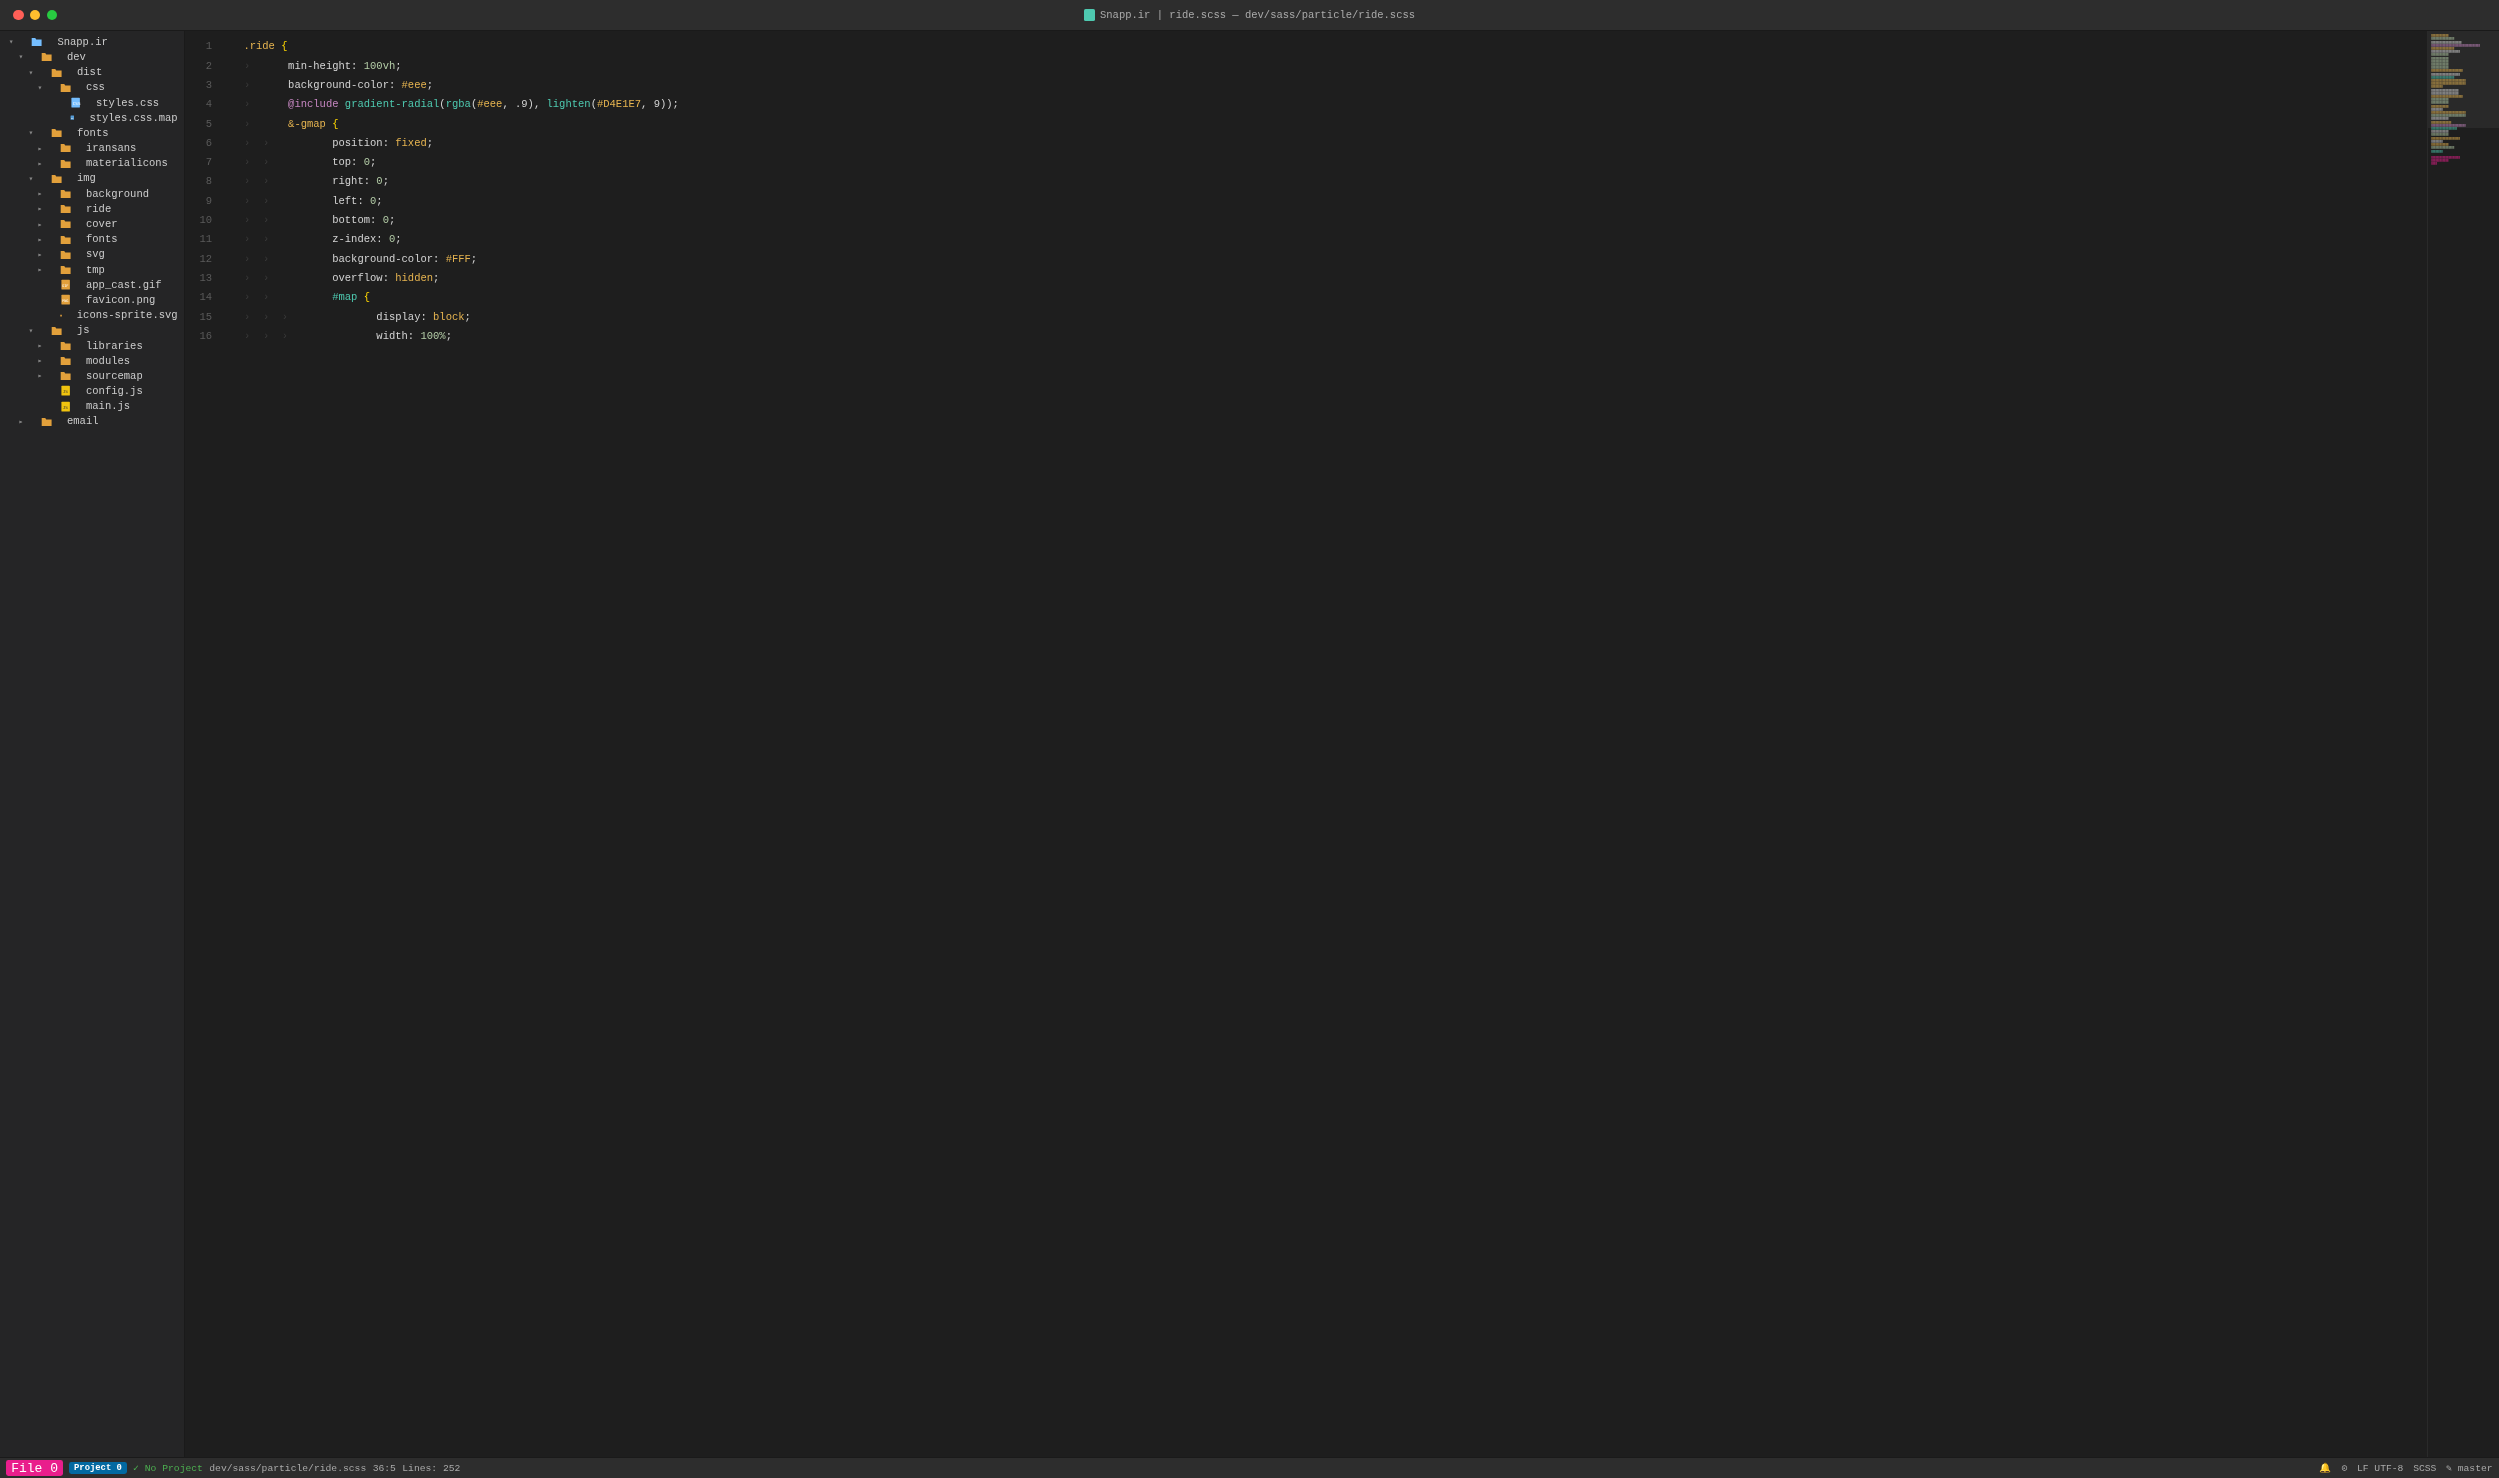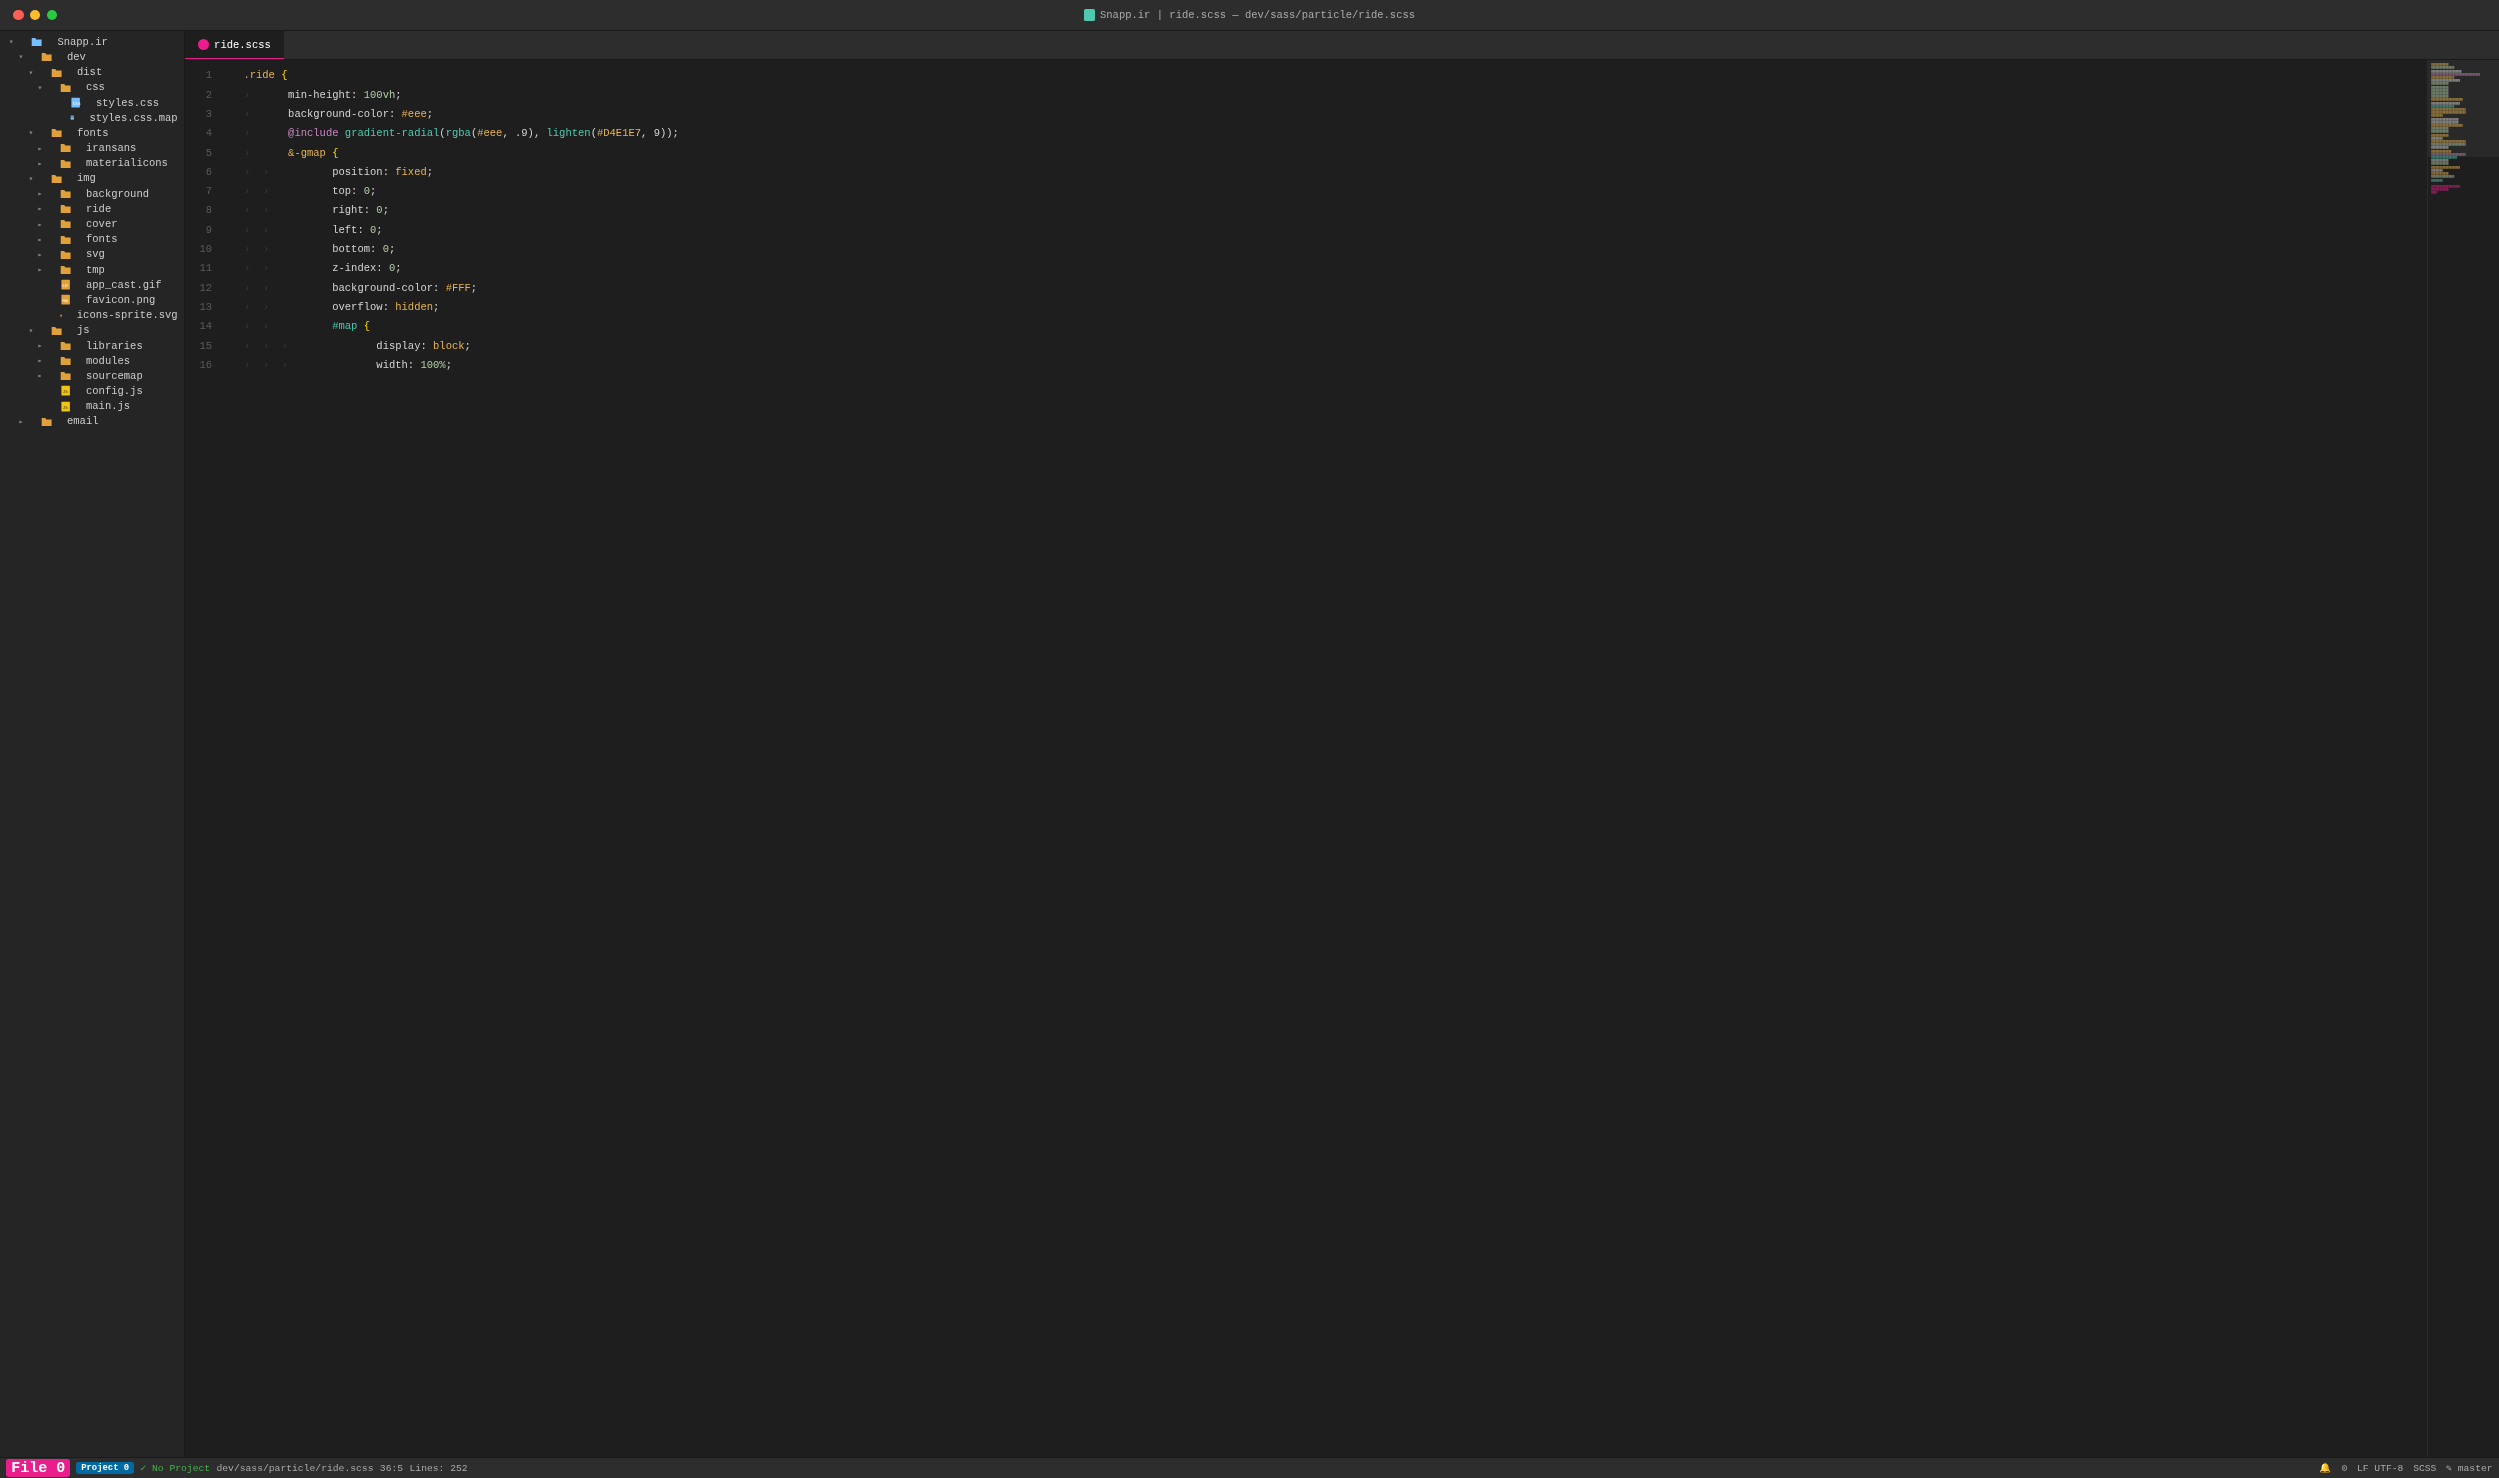--- a/index.html
+++ b/index.html
@@ -259,22 +259,22 @@
       flex-shrink: 0;
       gap: 9.7px;
     }
     .status-left { display: flex; gap: 6.4px; align-items: center; }
     .status-right { margin-left: auto; display: flex; gap: 9.7px; align-items: center; }
     .status-file-badge {
       background: #e91e8c;
       color: #fff;
       padding: 0.8px 4.8px;
       border-radius: 2.4px;
-      font-size: 15px;
-      font-weight: bold;
+      font-size: 13px;
+      font-weight: normal;
       text-align: center;
     }
     .status-project-badge {
       background: #0369a1;
       color: #fff;
       padding: 0.8px 4.8px;
       border-radius: 2.4px;
       font-size: 8.9px;
       font-weight: bold;
     }
@@ -514,26 +514,20 @@
       <span class="chevron closed"></span>
       <svg width="11.3" height="11.3" viewBox="0 0 16 16" fill="#e2a03b">
           <path d="M1 3h5l1.5 2H15v9H1V3z"></path>
         </svg>
       <span>email</span>
     </div>
   </div>
 
   <div style="flex:1; display:flex; flex-direction:column; overflow:hidden;">
 
-    <div class="tab-bar">
-      <div class="tab active">
-        <div class="tab-scss-icon"></div>
-        <span>ride.scss</span>
-      </div>
-    </div>
 
     <div class="editor-area">
       <div class="editor-main">
         <div class="code-container">
 
           <div class="line-numbers">
             <div class="line-number">1</div>
             <div class="line-number">2</div>
             <div class="line-number">3</div>
             <div class="line-number">4</div>

